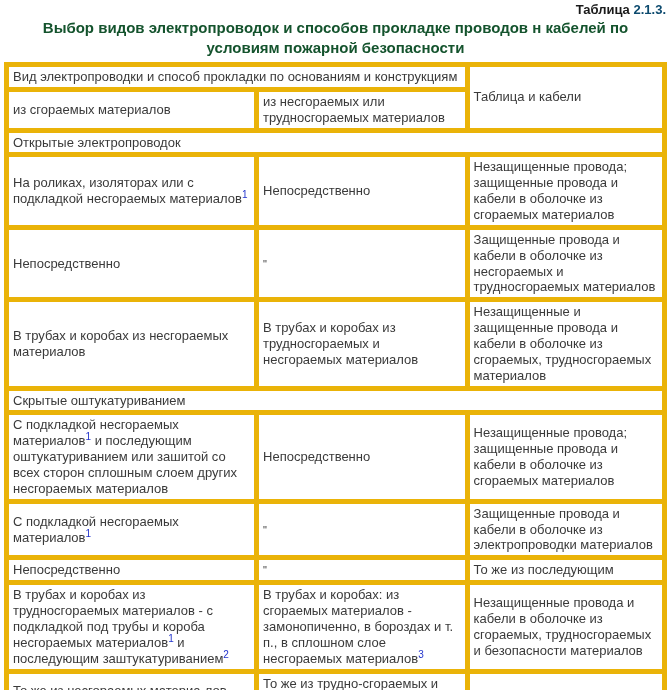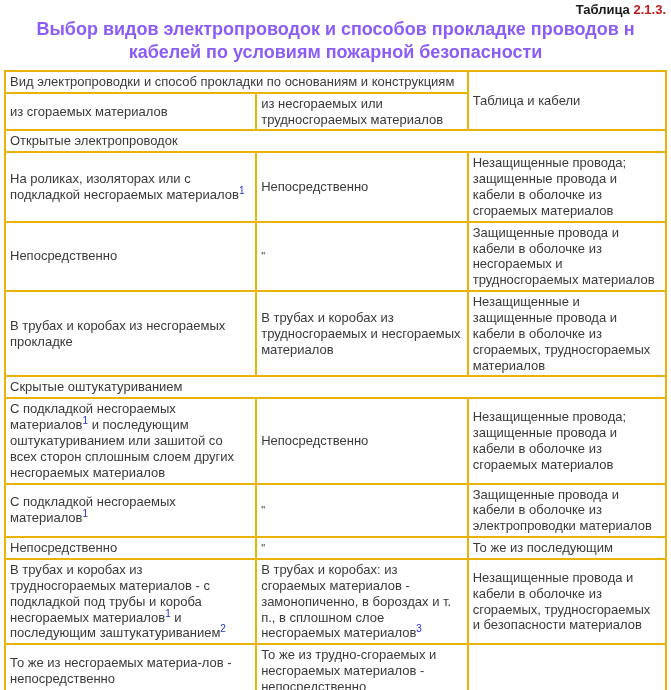--- a/index.html
+++ b/index.html
@@ -1,22 +1,22 @@
 <!DOCTYPE html>
 <html><head>
 <meta charset="utf-8">
 <style>
   html,body{margin:0;padding:0;background:#ffffff;}
   body{width:671px;font-family:"Liberation Sans",sans-serif;color:#333;-webkit-font-smoothing:antialiased;}
   .page{padding:2px 4px 6px 4px;}
   .table-caption{text-align:right;font-weight:bold;font-size:13px;color:#1a1a1a;padding-right:1px;}
-  .table-caption .num{color:#b91c1c;}
-  .heading{text-align:center;font-weight:bold;font-size:18px;color:#8b5cf6;line-height:1.3;max-width:636px;margin:1px auto 5px auto;}
+  .table-caption .num{color:#0c4a6e;}
+  .heading{text-align:center;font-weight:bold;font-size:15px;color:#14532d;line-height:1.3;max-width:636px;margin:1px auto 5px auto;}
   table.main{width:100%;border-collapse:collapse;table-layout:fixed;}
-  table.main td{border:2px solid #eab308;padding:2px 4px;font-size:13px;line-height:1.22;vertical-align:middle;word-wrap:break-word;color:#3a3a3a;}
+  table.main td{border:5px solid #eab308;padding:2px 4px;font-size:13px;line-height:1.22;vertical-align:middle;word-wrap:break-word;color:#3a3a3a;}
   td.va-top{vertical-align:top;}
   sup.sup-ref{color:#2233cc;font-size:10px;line-height:0;}
   .ditto{font-size:11px;}
   .footnotes{margin-top:8px;}
   .footnote{border-top:2px solid #4a4a4a;padding:4px 2px 5px 2px;font-style:italic;font-size:13.5px;line-height:1.35;text-align:justify;text-indent:26px;color:#2e2e2e;}
   .footnote .fn-num{color:#b22222;font-weight:bold;}
 </style>
 </head>
 <body>
 
@@ -51,21 +51,21 @@
           <td><span>На роликах, изоляторах или с подкладкой несгораемых материалов</span><sup class="sup-ref">1</sup></td>
           <td><span>Непосредственно</span></td>
           <td><span>Незащищенные провода; защищенные провода и кабели в оболочке из сгораемых материалов</span></td>
         </tr>
         <tr>
           <td><span>Непосредственно</span></td>
           <td class="va-top"><span class="ditto">"</span></td>
           <td><span>Защищенные провода и кабели в оболочке из несгораемых и трудносгораемых материалов</span></td>
         </tr>
         <tr>
-          <td><span>В трубах и коробах из несгораемых прокладке</span></td>
+          <td><span>В трубах и коробах из несгораемых материалов</span></td>
           <td><span>В трубах и коробах из трудносгораемых и несгораемых материалов</span></td>
           <td><span>Незащищенные и защищенные провода и кабели в оболочке из сгораемых, трудносгораемых материалов</span></td>
         </tr>
         <tr>
           <td colspan="3"><span>Скрытые оштукатуриванием</span></td>
         </tr>
         <tr>
           <td><span>С подкладкой несгораемых материалов</span><sup class="sup-ref">1</sup><span> и последующим оштукатуриванием или зашитой со всех сторон сплошным слоем других несгораемых материалов</span></td>
           <td><span>Непосредственно</span></td>
           <td><span>Незащищенные провода; защищенные провода и кабели в оболочке из сгораемых материалов</span></td>

